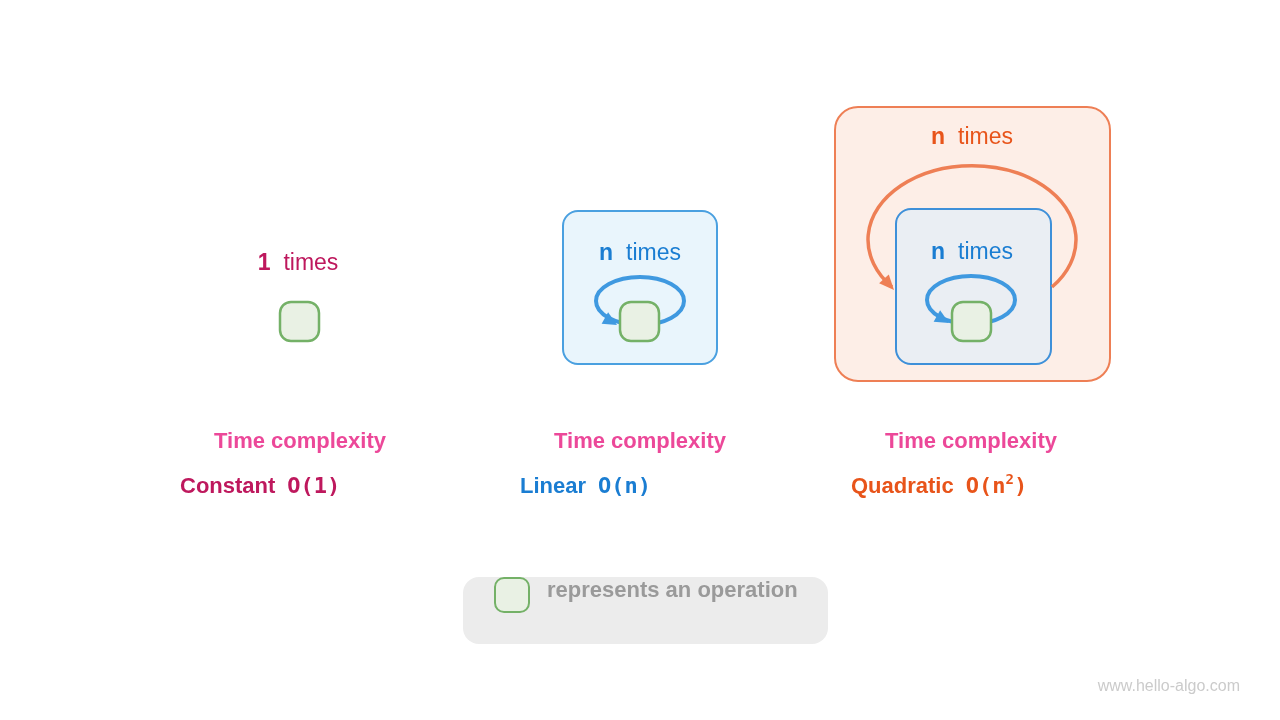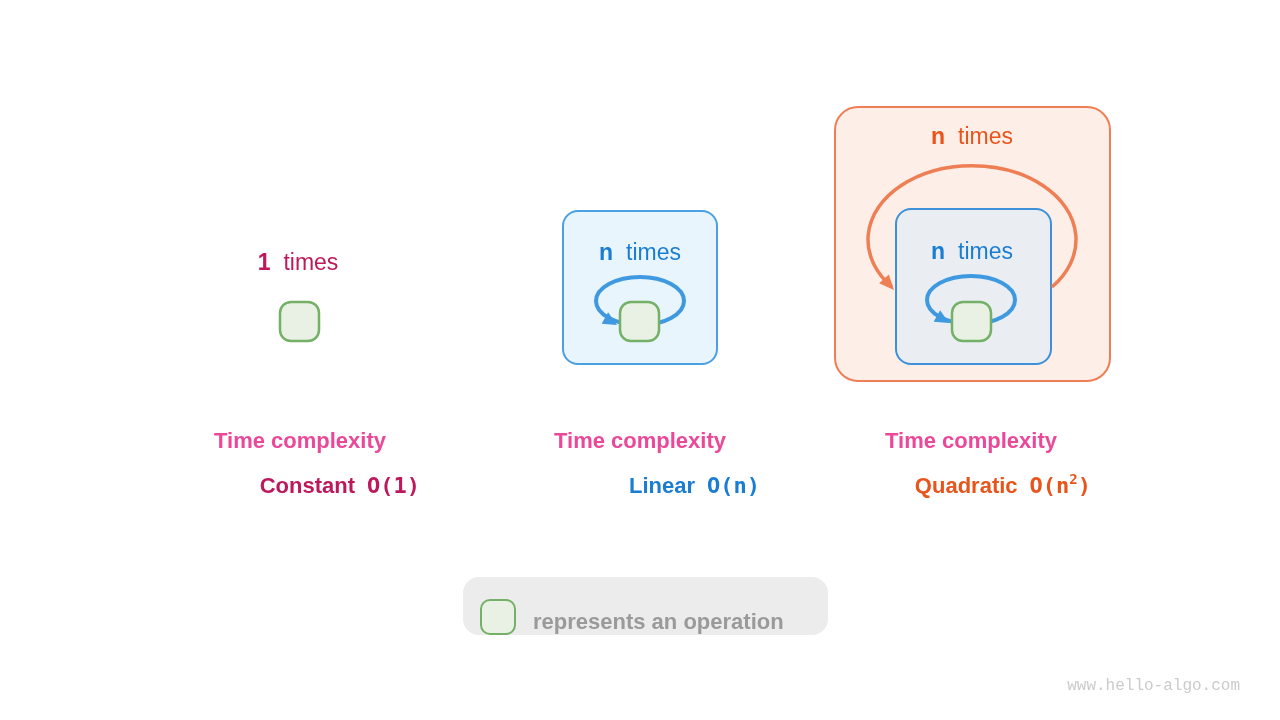--- a/index.html
+++ b/index.html
@@ -20,40 +20,40 @@
   .count-label .unit{margin-left:13px;font-weight:400;}
   .green-text{color:#be185d;}
   .blue-text{color:#1a7dd2;}
   .orange-text{color:#e8541a;}
   
   .cap-title{
     position:absolute;text-align:center;font-weight:bold;font-size:22px;line-height:26px;
     color:#ec4899;white-space:nowrap;
   }
   .cap-sub{
-    position:absolute;text-align:right;font-weight:bold;font-size:22px;line-height:28px;
+    position:absolute;text-align:left;font-weight:bold;font-size:22px;line-height:28px;
     white-space:nowrap;
   }
   .cap-sub .mono{font-family:"DejaVu Sans Mono",monospace;margin-left:12px;letter-spacing:0px;}
   .cap-sub sup{font-size:14px;line-height:0;position:relative;top:-1px;}
   
   .shape-layer{position:absolute;left:0;top:0;pointer-events:none;}
   
   .legend-pill{
-    position:absolute;left:463px;top:577px;width:365px;height:58px;background:#ececec;
-    border-radius:16px;display:flex;align-items:flex-end;padding-left:17px;box-sizing:border-box;
+    position:absolute;left:463px;top:577px;width:365px;height:67px;background:#ececec;
+    border-radius:16px;display:flex;align-items:flex-start;padding-left:31px;box-sizing:border-box;
   }
   .legend-box{
     width:36px;height:36px;background:#e9f1e4;border:2.5px solid #74b167;border-radius:10px;
     box-sizing:border-box;flex:0 0 auto;
   }
   .legend-text{margin-left:17px;font-weight:bold;font-size:22px;color:#9a9a9a;white-space:nowrap;}
   
   .watermark{
-    position:absolute;right:40px;top:677px;font-family:Liberation Mono, monospace;
+    position:absolute;right:40px;top:677px;font-family:Liberation Sans, sans-serif;
     font-size:16px;color:#cbcbcb;white-space:nowrap;
   }
 </style>
 </head>
 <body>
 
 <div class="canvas">
 
   <div class="frame frame-blue-light" style="left:562px;top:210px;width:156px;height:155px;"></div>
 

